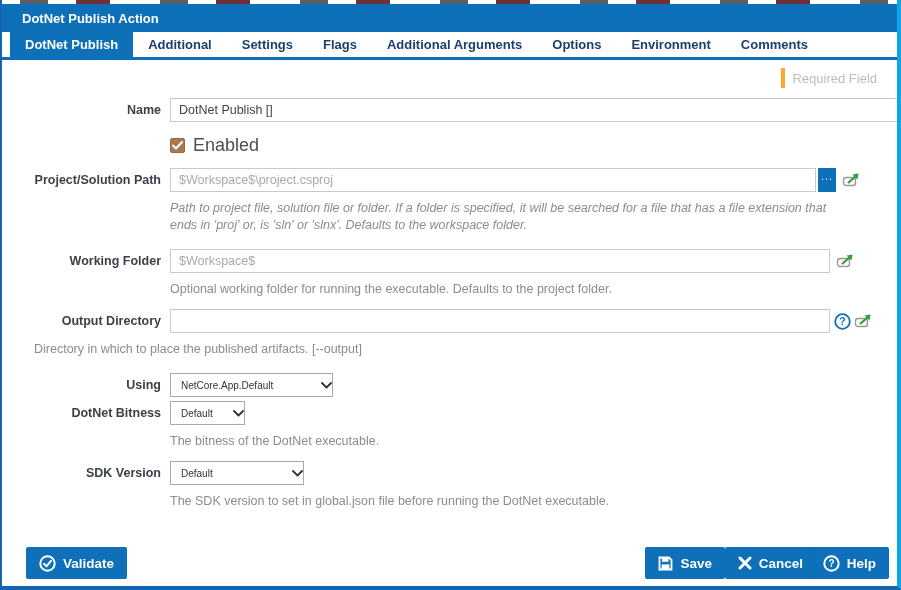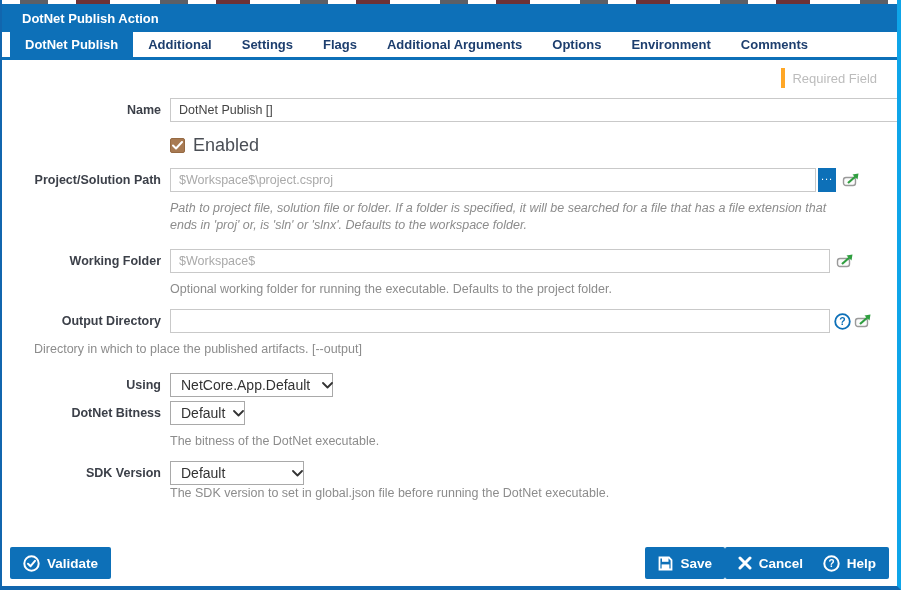--- a/index.html
+++ b/index.html
@@ -78,21 +78,21 @@
     width:15px; height:15px; background:#a87a52; border:1px solid #966a43;
     border-radius:2px; display:inline-flex; align-items:center;
     justify-content:center; cursor:pointer; flex:none;
   }
   .checkbox svg { display:block; }
   .cb-label { margin-left:8px; font-size:18px; color:#4a4e55; }
 
   .select {
     height:24px; border:1px solid #a9a9a9; background:#fff;
     display:inline-flex; align-items:center; justify-content:space-between;
-    font-size:14px; color:#333; padding:0 0 0 10px; cursor:pointer;
+    font-size:10px; color:#333; padding:0 0 0 10px; cursor:pointer;
   }
   .select .chev { margin-left:12px; display:inline-flex; }
 
   .footer {
     position:absolute; left:0; right:0; bottom:0; height:46px; background:#fff;
   }
   .btn {
     position:absolute; bottom:7px; height:32px; background:#0d70b8;
     color:#fff; border:none; font-family:"Liberation Sans", sans-serif;
     font-size:13.5px; font-weight:bold; display:inline-flex;
@@ -238,26 +238,26 @@
         <div class="select" style="width:134px;">
           <span>Default</span>
           <span class="chev">
             <svg width="11" height="7" viewBox="0 0 11 7">
                 <path d="M1 1 L5.5 5.5 L10 1" stroke="#333" stroke-width="1.8" fill="none" stroke-linecap="round" stroke-linejoin="round"></path>
               </svg>
           </span>
         </div>
       </div>
     </div>
-    <div class="help" style="">The SDK version to set in global.json file before running the DotNet executable.</div>
+    <div class="help" style="margin-top:8px;">The SDK version to set in global.json file before running the DotNet executable.</div>
 
   </div>
 
   <div class="footer">
-    <button class="btn" style="left:8px;">
+    <button class="btn" style="left:24px;">
       <span class="bicon">
         <svg width="17" height="17" viewBox="0 0 17 17">
           <circle cx="8.5" cy="8.5" r="7.2" fill="none" stroke="#fff" stroke-width="2"></circle>
           <path d="M5 8.7 L7.6 11.2 L12 5.8" stroke="#fff" stroke-width="2" fill="none" stroke-linecap="round" stroke-linejoin="round"></path>
         </svg>
       </span>
       <span>Validate</span>
     </button>
 
     <button class="btn" style="right:172px;">

